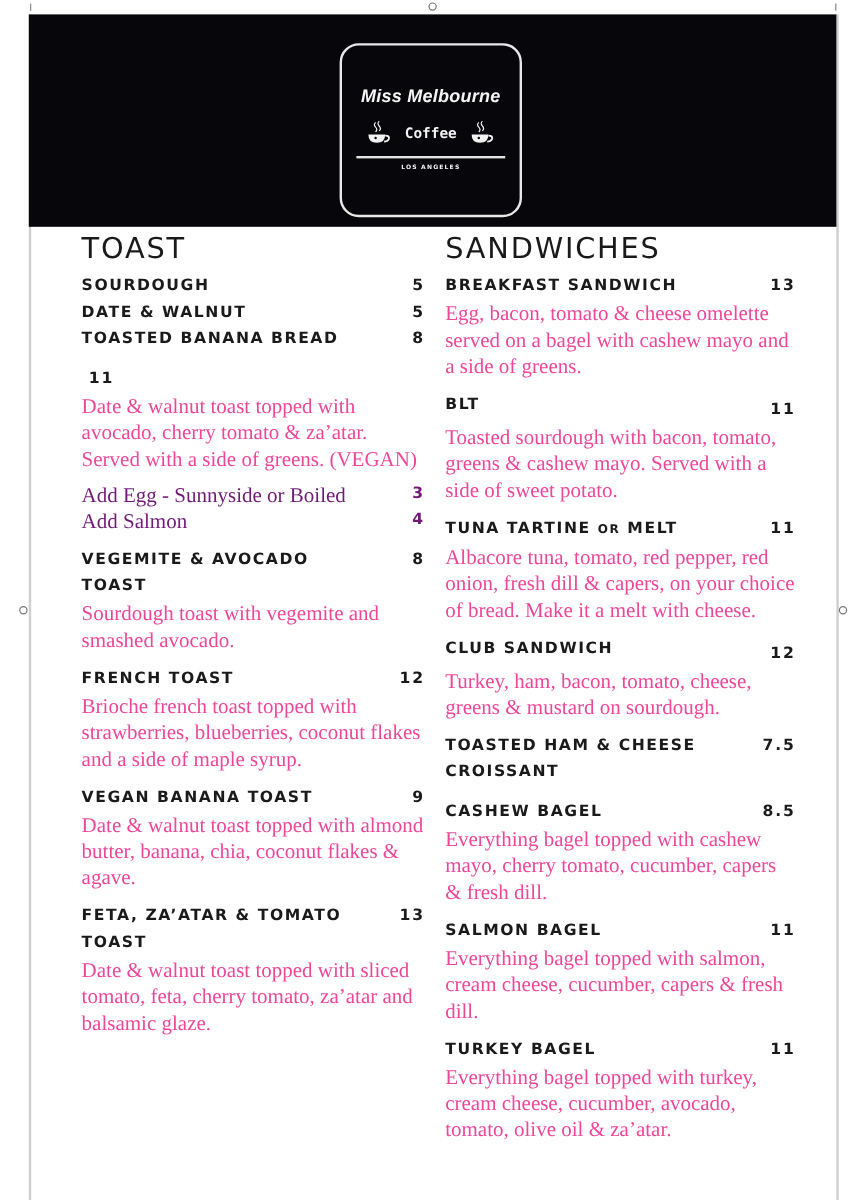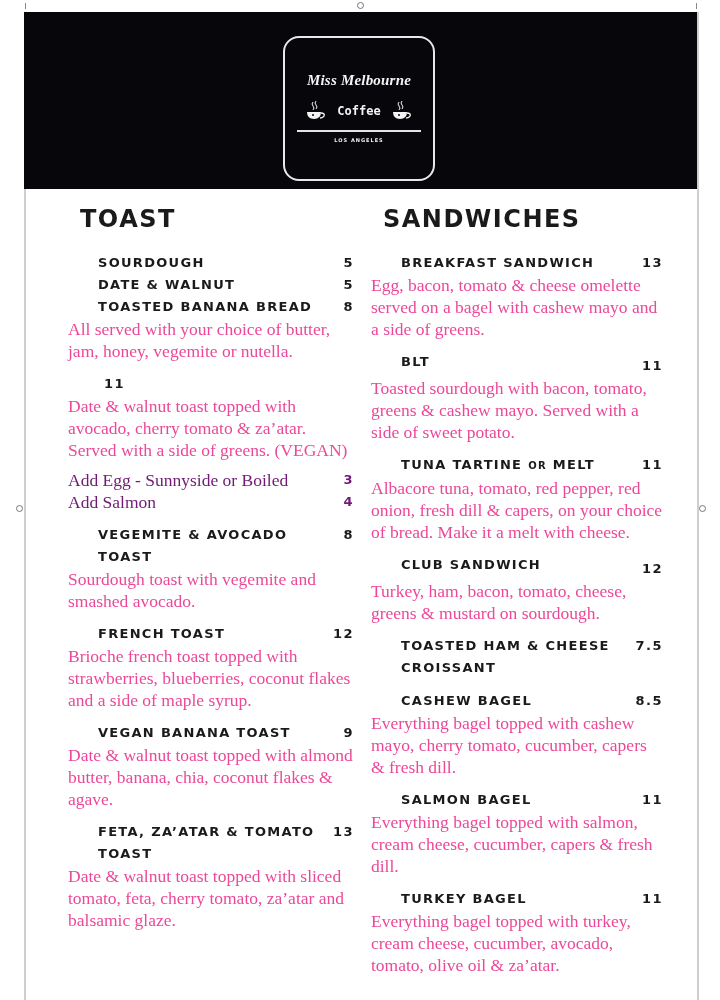--- a/index.html
+++ b/index.html
@@ -14,37 +14,37 @@
   .header {
     position: absolute; left: 24px; top: 12px; width: 673px; height: 177px; background: #07070b;
   }
   .logo {
     position: absolute; left: 283px; top: 36px; width: 152px; height: 145px;
     border: 2px solid #e8e8e8; border-radius: 16px; box-sizing: border-box;
     color: #f4f4f4; text-align: center;
   }
   .logo-name {
     position: absolute; left: 0; right: 0; top: 34px;
-    font-family: Liberation Serif, serif; font-style: italic; font-weight: bold; font-size: 15px; letter-spacing: 0.2px;
+    font-family: Liberation Sans, sans-serif; font-style: italic; font-weight: bold; font-size: 15px; letter-spacing: 0.2px;
   }
   .logo-row { position: absolute; left: 0; right: 0; top: 60px; height: 26px; display: flex; align-items: center; justify-content: center; gap: 10px; }
   .logo-coffee { font-family: "DejaVu Sans Mono", monospace; font-size: 12px; font-weight: bold; }
   .logo-rule { position: absolute; left: 12px; right: 12px; top: 92px; height: 2px; background: #e4e4e4; }
   .logo-city { position: absolute; left: 0; right: 0; top: 99px; font-family: "DejaVu Sans", sans-serif; font-size: 5px; font-weight: bold; letter-spacing: 1px; }
   .cup { width: 22px; height: 22px; }
 
   .col { position: absolute; top: 192px; }
   .col-left { left: 68px; width: 286px; }
   .col-right { left: 371px; width: 292px; }
   .section-title {
-    font-family: "DejaVu Sans", sans-serif; font-weight: bold; font-size: 24px; letter-spacing: 1.5px;
-    margin: 12px; line-height: 30px; height: 36px;
+    font-family: "DejaVu Sans", sans-serif; font-weight: normal; font-size: 24px; letter-spacing: 1.5px;
+    margin: 0; line-height: 30px; height: 36px;
   }
   .item { position: relative; }
-  .item-row { display: flex; justify-content: space-between; align-items: flex-start; margin-left: 30px; }
+  .item-row { display: flex; justify-content: space-between; align-items: flex-start; }
   .item-name {
     font-family: "DejaVu Sans", sans-serif; font-weight: bold; font-size: 13px; letter-spacing: 1.3px;
     line-height: 22px; text-transform: uppercase;
   }
   .item-name .small-caps { font-size: 10px; }
   .item-price {
     font-family: "DejaVu Sans", sans-serif; font-weight: bold; font-size: 13px; letter-spacing: 1.5px;
     line-height: 22px; text-align: right; white-space: nowrap; flex: 0 0 auto; padding-left: 6px;
   }
   .item-desc { font-size: 17.5px; line-height: 22px; color: #ec4899; }
@@ -96,21 +96,20 @@
     <span class="item-price">5</span>
   </div>
   <div class="item-row">
     <span class="item-name">DATE &amp; WALNUT</span>
     <span class="item-price">5</span>
   </div>
   <div class="item-row">
     <span class="item-name">TOASTED BANANA BREAD</span>
     <span class="item-price">8</span>
   </div>
-  <div class="item-desc">All served with your choice of butter, jam, honey, vegemite or nutella.</div>
 
   <div class="gap-m"></div>
   <div class="item">
     <div class="item-row">
       <span class="item-price">11</span>
     </div>
     <div class="item-desc">Date &amp; walnut toast topped with avocado, cherry tomato &amp; za’atar. Served with a side of greens. (VEGAN)</div>
   </div>
   <div class="gap-s"></div>
   <div class="addon-row">

